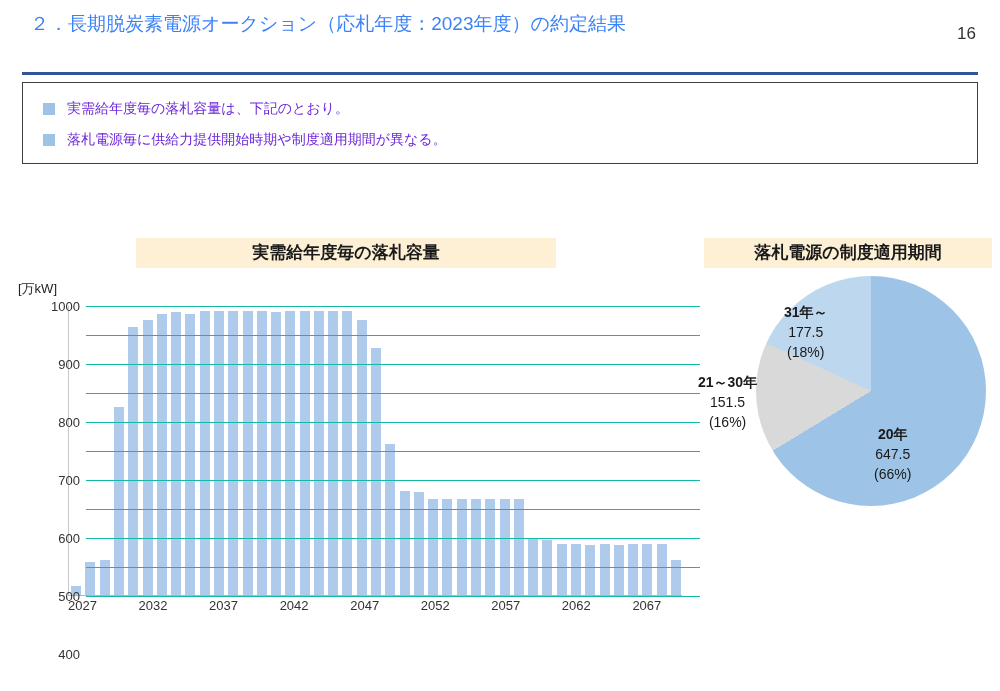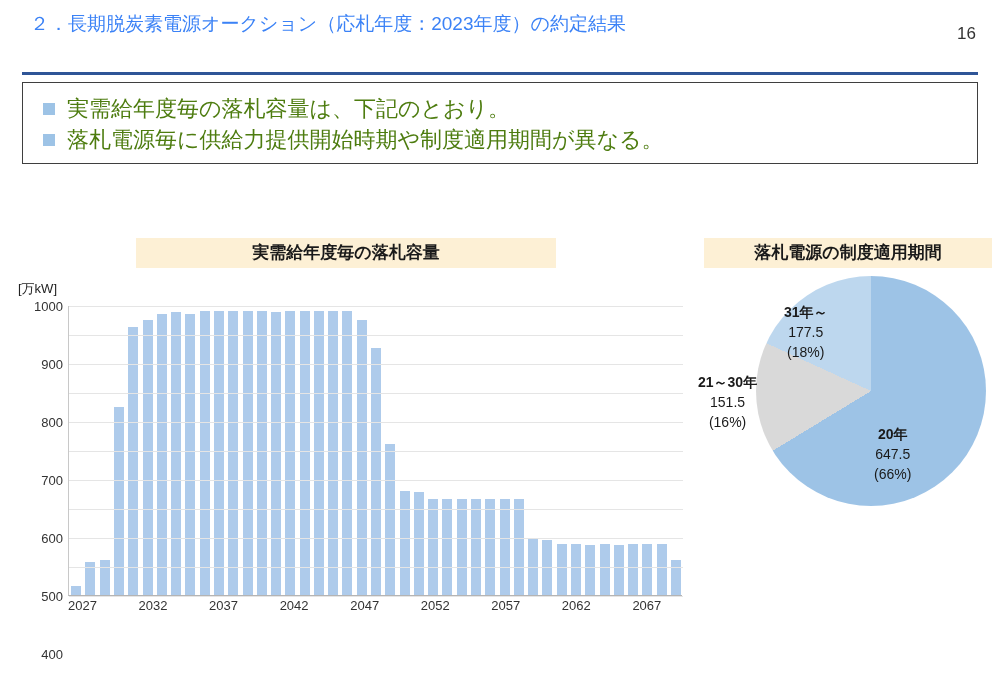--- a/index.html
+++ b/index.html
@@ -62,22 +62,22 @@
   }
   .bullet-marker {
     width: 12px;
     height: 12px;
     background: #9dc3e6;
     margin-right: 12px;
     margin-left: 6px;
     flex: none;
   }
   .bullet-text {
-    font-size: 22px;
-    color: #4d7c0f;
+    font-size: 14px;
+    color: #6d28d9;
   }
 
   
   .bar-panel {
     position: absolute;
     left: 8px;
     top: 228px;
     width: 690px;
     height: 440px;
   }
@@ -111,24 +111,24 @@
   .plot-area {
     position: absolute;
     left: 0; top: 0;
     width: 614px;
     height: 290px;
     border-left: 1px solid #c8c8c8;
     border-bottom: 1px solid #b4b4b4;
   }
   .gridline {
     position: absolute;
-    left: 0;
+    left: 17px;
     width: 614px;
     height: 1px;
-    background: #e5e5e5;
+    background: #14b8a6;
   }
   .ytick {
     position: absolute;
     right: 100%;
     margin-right: 6px;
     font-size: 13px;
     color: #333;
     transform: translateY(-50%);
     white-space: nowrap;
   }

